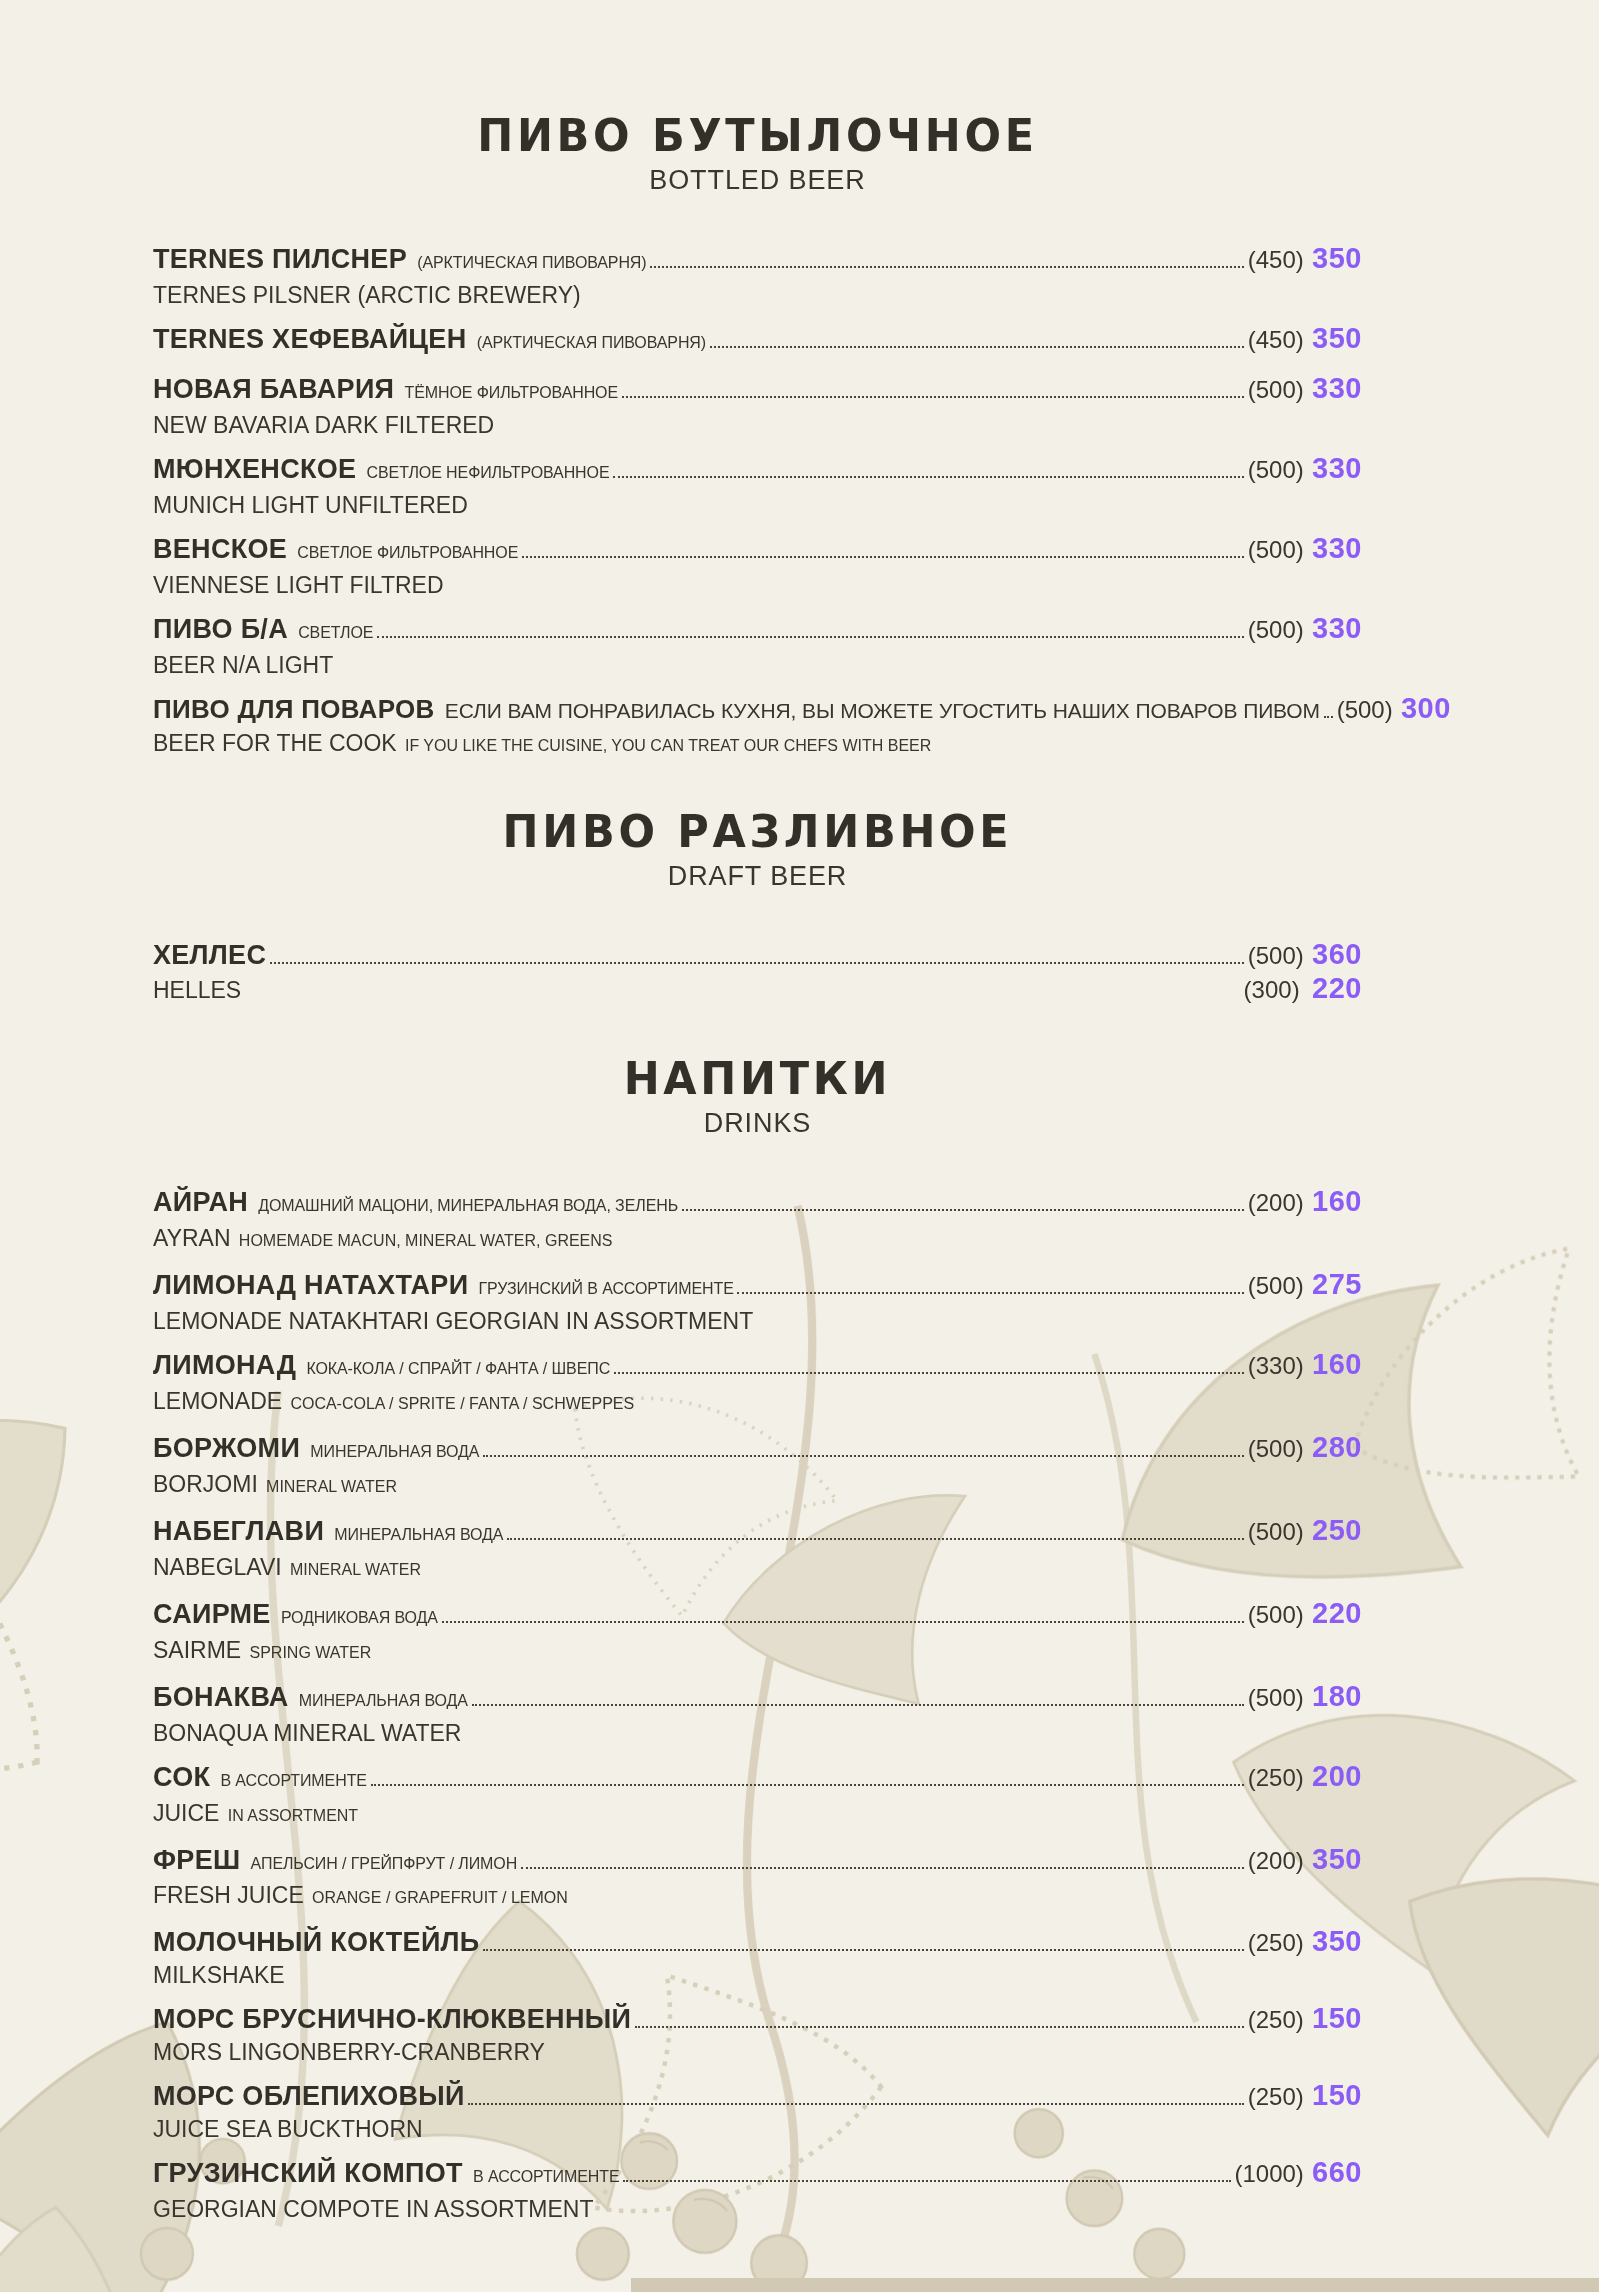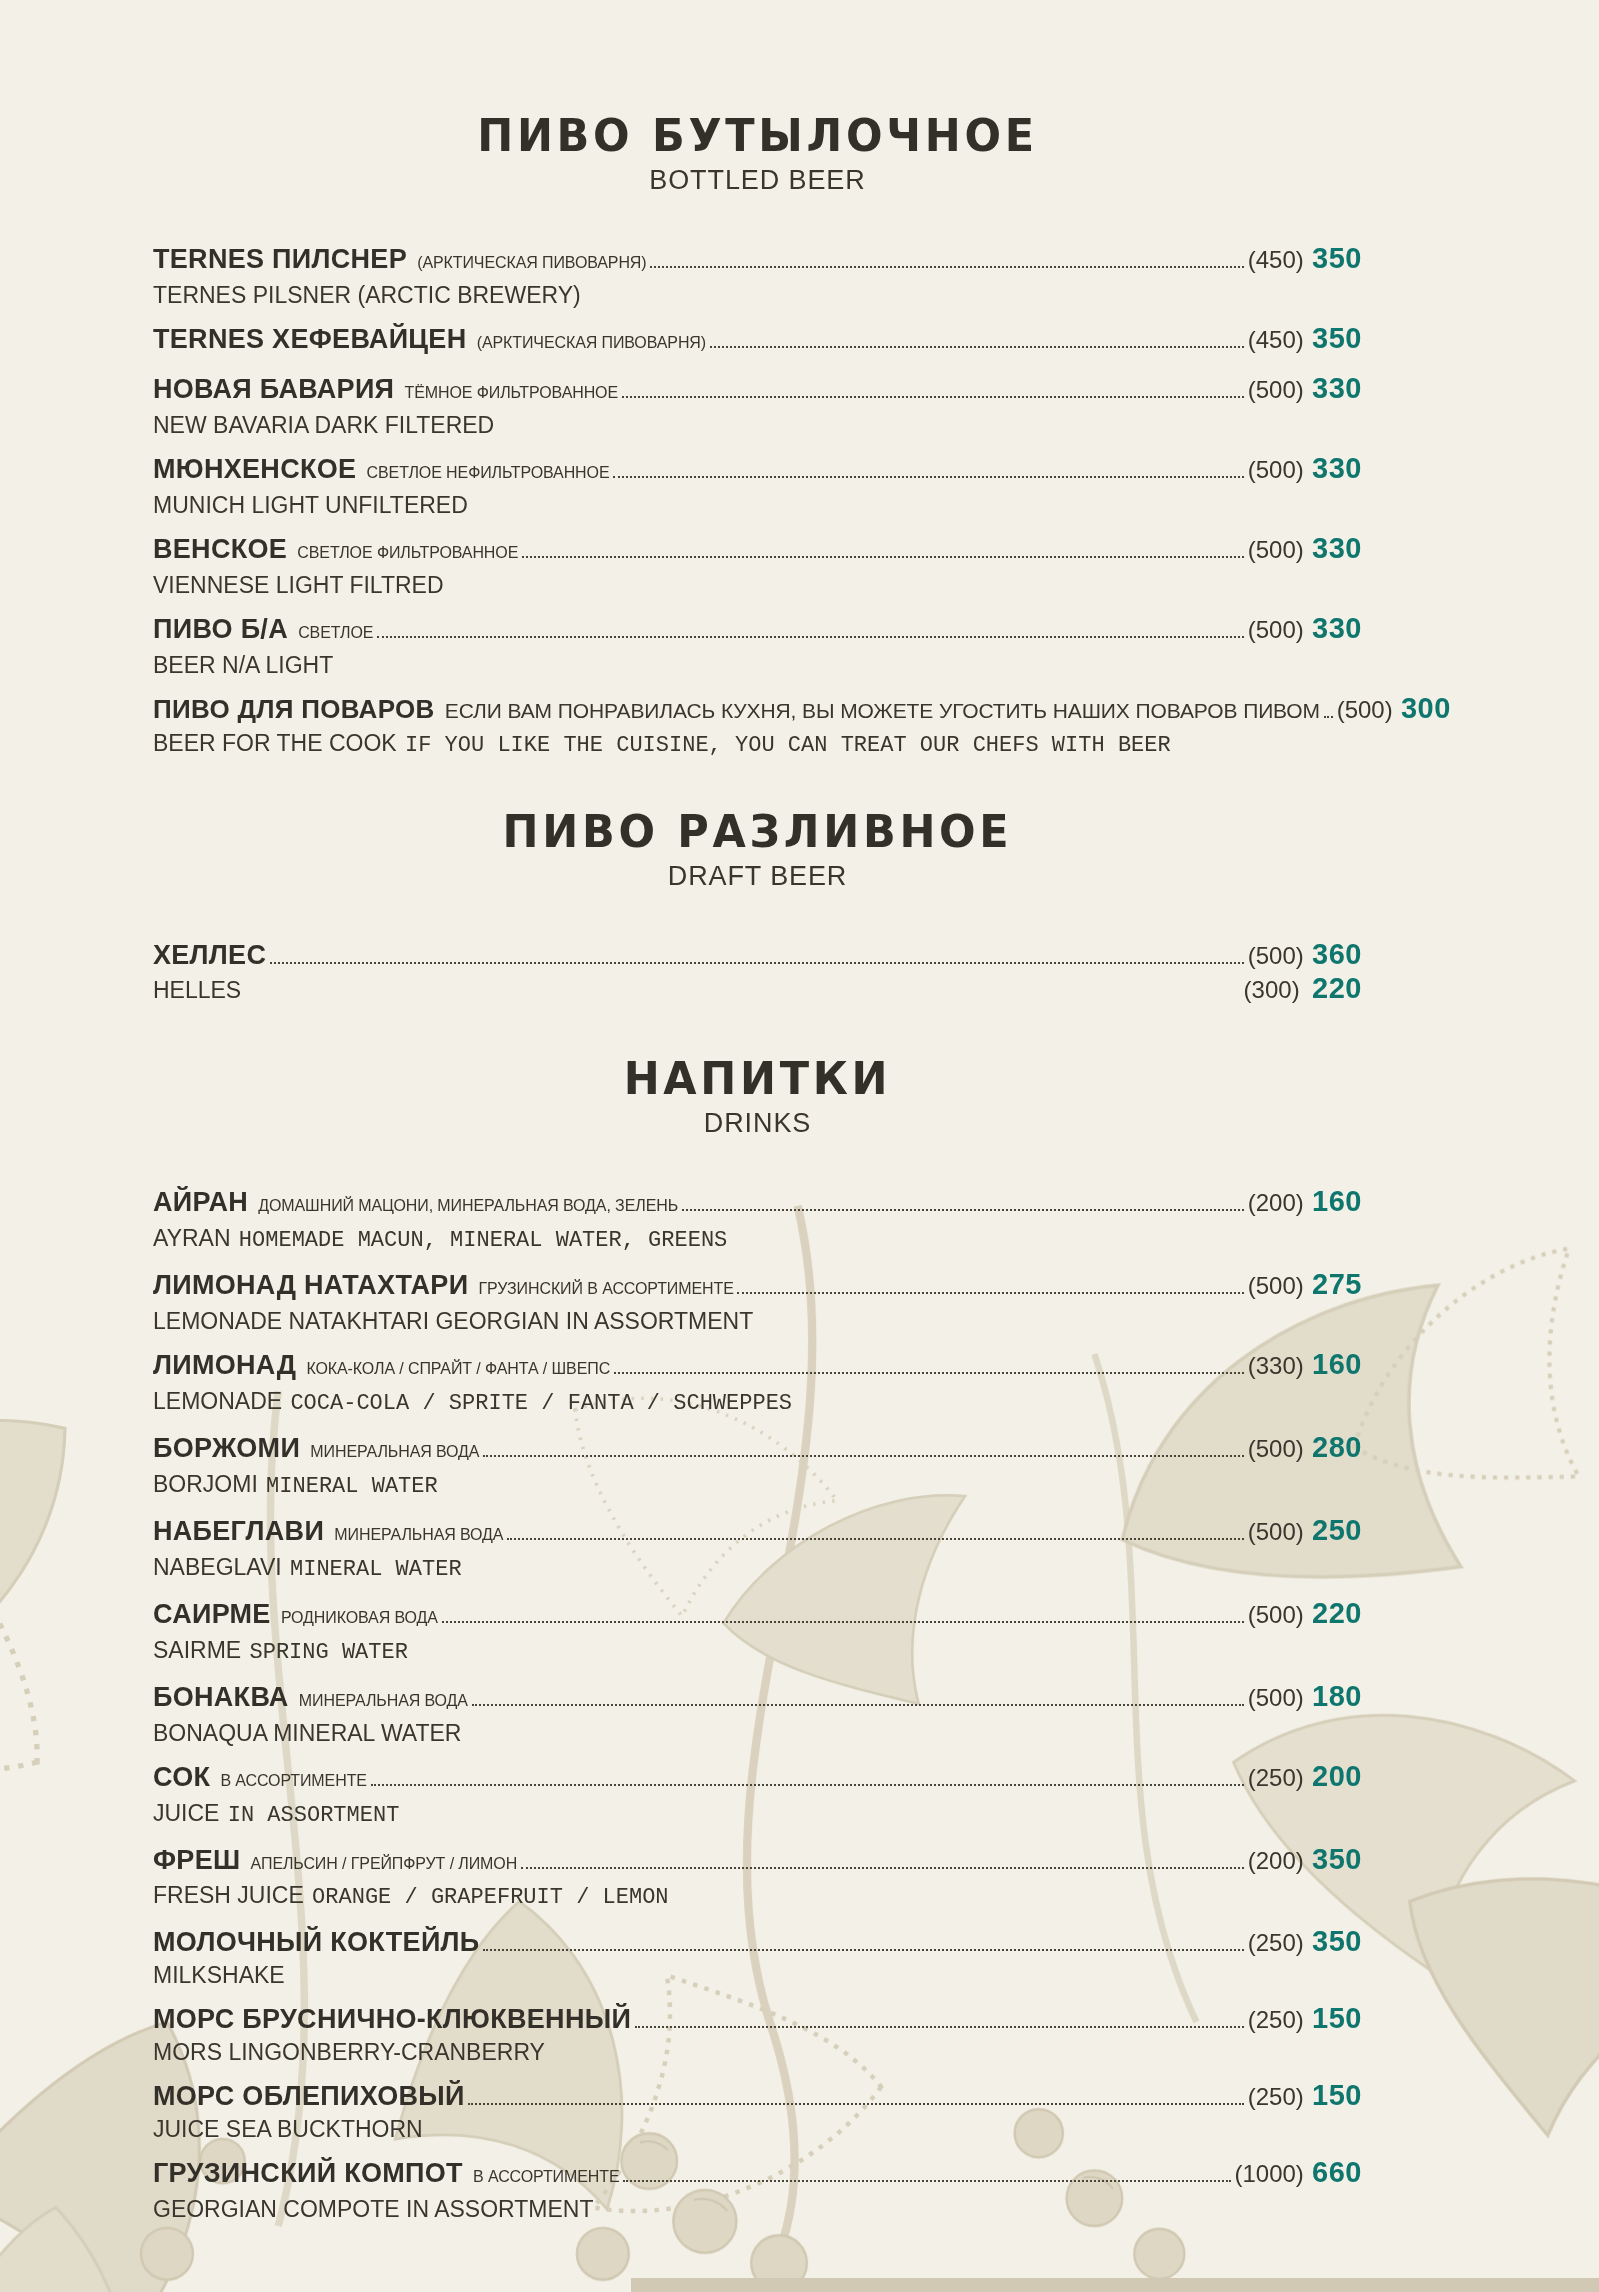--- a/index.html
+++ b/index.html
@@ -35,28 +35,28 @@
   .line1 { display:flex; align-items:baseline; line-height:32px; white-space:nowrap; }
   .nm { font-weight:700; font-size:27px; color:#33302a; letter-spacing:0.3px; }
   .ds { font-size:16px; margin-left:10.2px; letter-spacing:-0.1px; }
   .long .nm { font-size:26px; }
   .long .ds { font-size:21px; }
   .lead {
     flex:1 1 auto; min-width:9.3px; height:6.5px;
     border-bottom:2.8px dotted #48443a; margin:0 3.7px;
   }
   .vol { font-size:24px; }
-  .pr { font-weight:700; font-size:29px; margin-left:8.3px; color:#0f766e; letter-spacing:0.5px; }
+  .pr { font-weight:700; font-size:29px; margin-left:8.3px; color:#8b5cf6; letter-spacing:0.5px; }
   .line2 {
     display:flex; justify-content:space-between; align-items:baseline;
     line-height:28px; margin-top:1.9px;
   }
   .line2-left { display:flex; align-items:baseline; white-space:nowrap;text-align:right; }
   .en-name { font-size:23px; }
-  .en-desc { font-size:22px; margin-left:8.3px;font-family:Liberation Mono, monospace; }
+  .en-desc { font-size:16px; margin-left:8.3px; }
   .line2-right { white-space:nowrap; }
   .bottom-band { position:absolute; left:631px; top:2278px; width:968px; height:15px;
     background:#d2c9b4; z-index:0; }
 </style>
 </head>
 <body>
 
 <svg class="watermark" viewBox="0 0 1724 2472" xmlns="http://www.w3.org/2000/svg" aria-hidden="true">
   <defs>
     <path id="leaf" d="M0 0 C 45 -75, 135 -100, 215 -82 C 175 -42, 162 12, 178 74 C 112 62, 42 40, 0 0 Z"></path>

